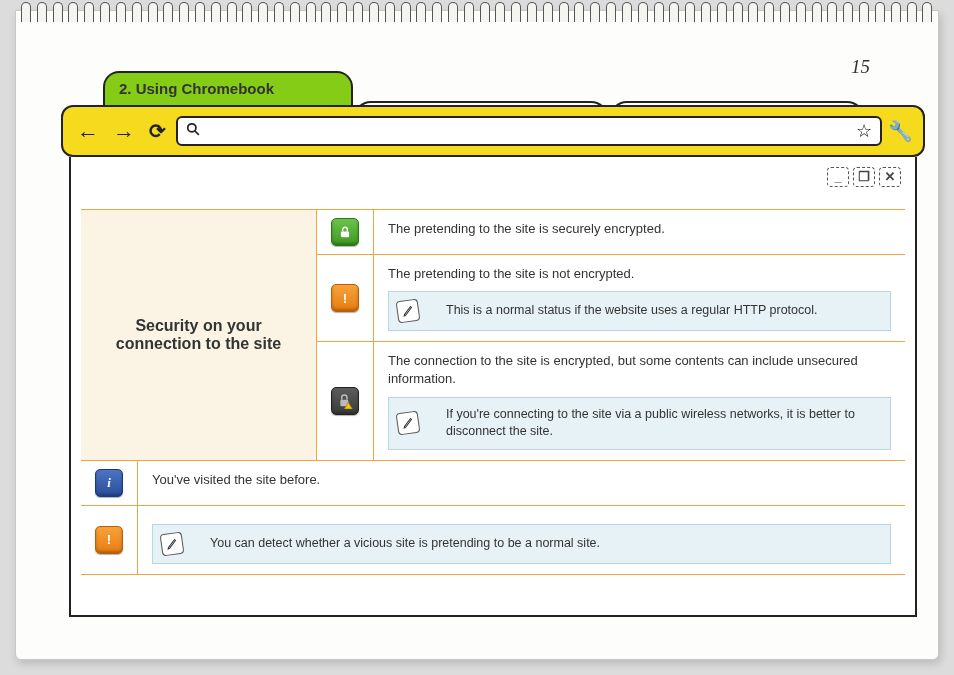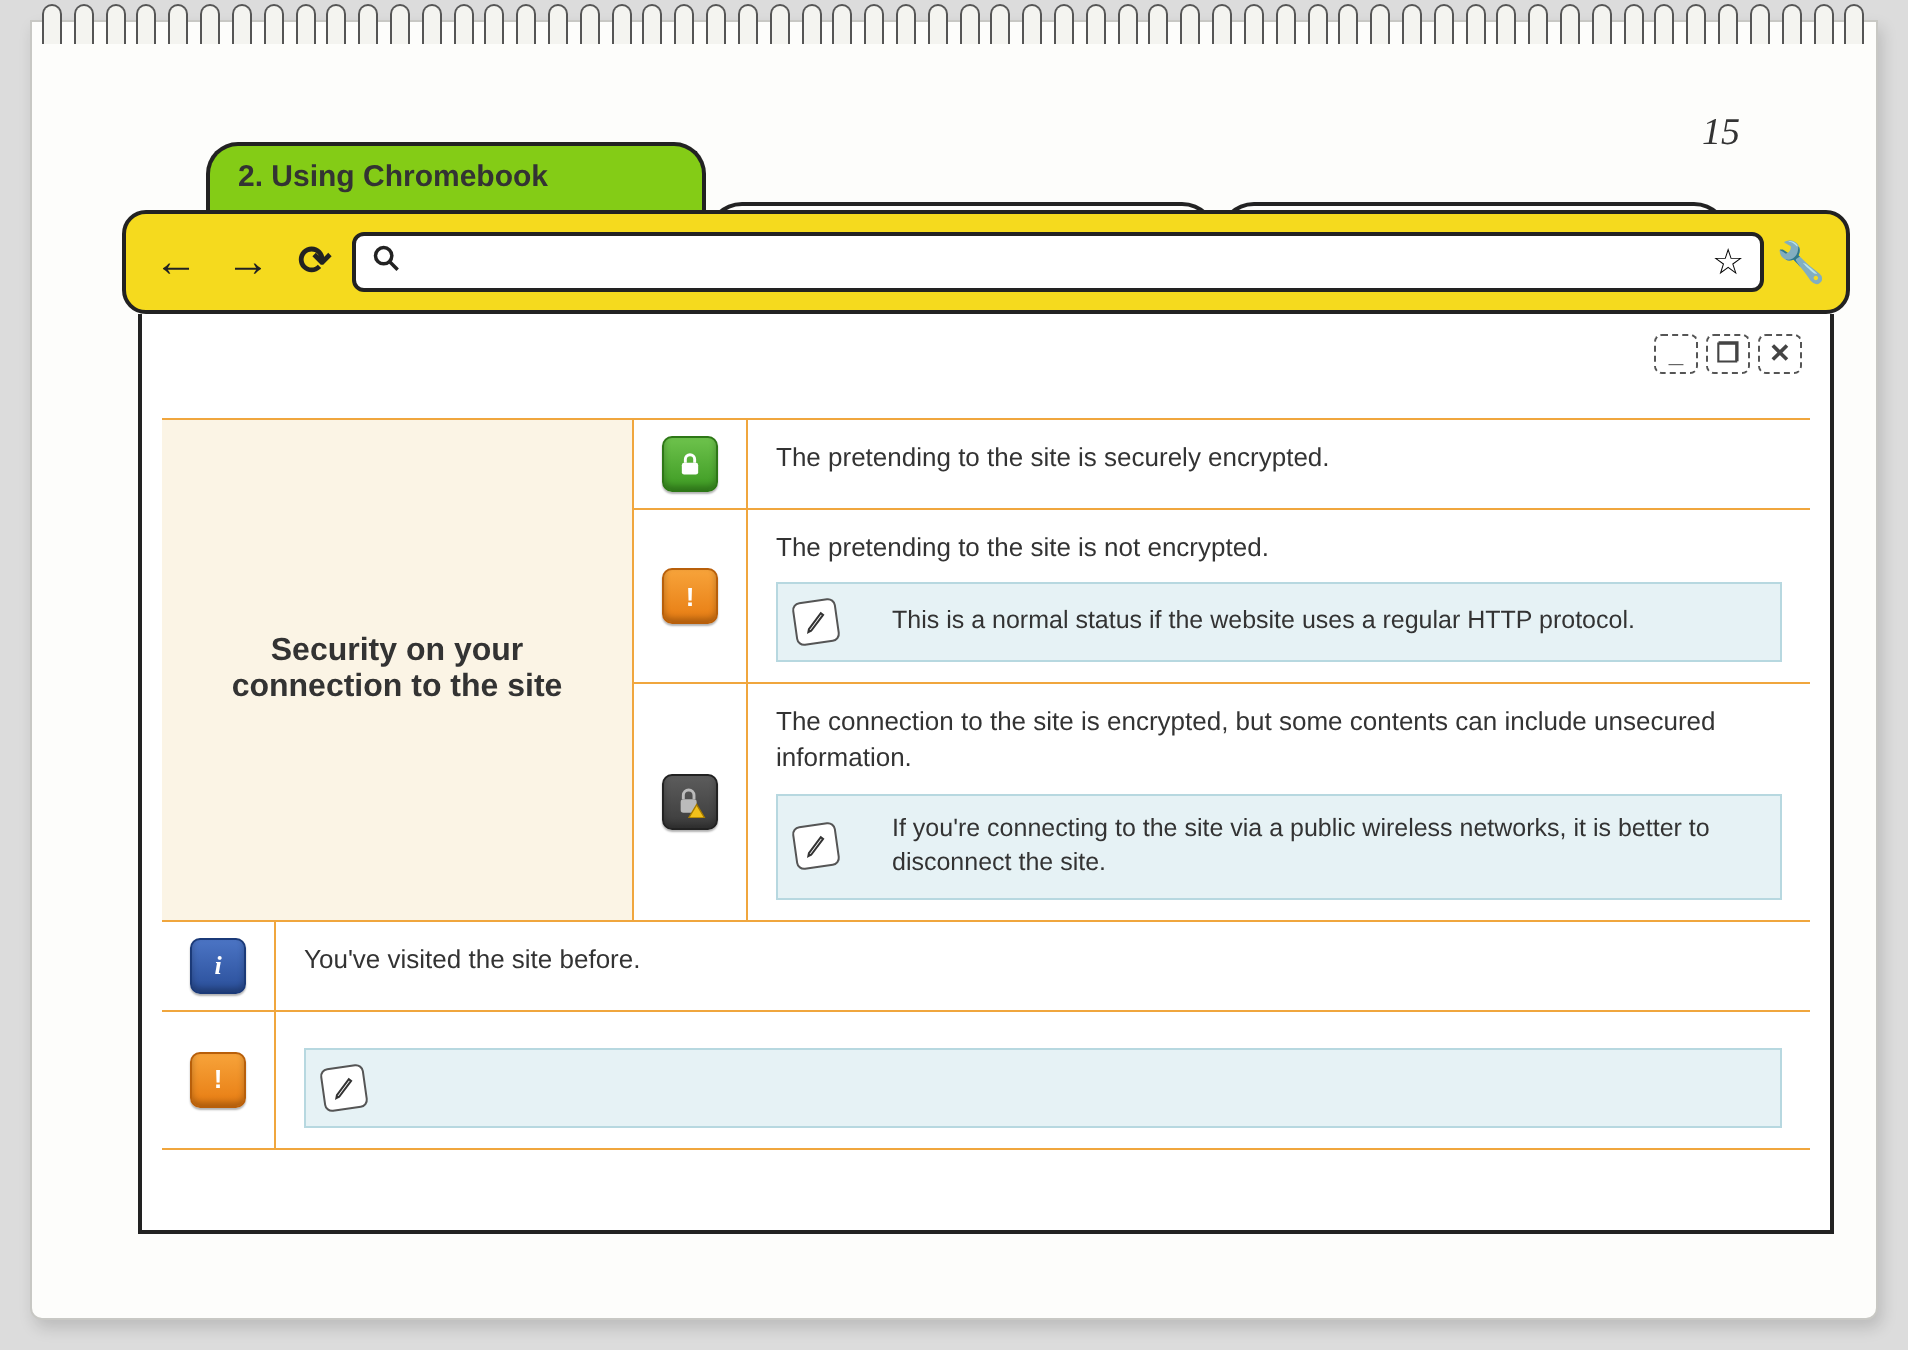--- a/index.html
+++ b/index.html
@@ -353,20 +353,21 @@
               <div class="icon-cell">
                   <div class="ibox orange">!</div>
                 </div>
               <div class="text-cell">
                 <div class="note">
                   <div class="note-ico">
                     <svg width="12" height="12" viewBox="0 0 24 24" fill="none" stroke="#333" stroke-width="2">
                         <path d="M3 21 L6 20 L20 6 L18 4 L4 18 Z"></path>
                       </svg>
                   </div>
+                  <span>You can detect whether a vicious site is pretending to be a normal site.</span>
                 </div>
               </div>
             </div>
           </div>
         </div>
 
       </div>
     </div>
   </div>
 </div>

